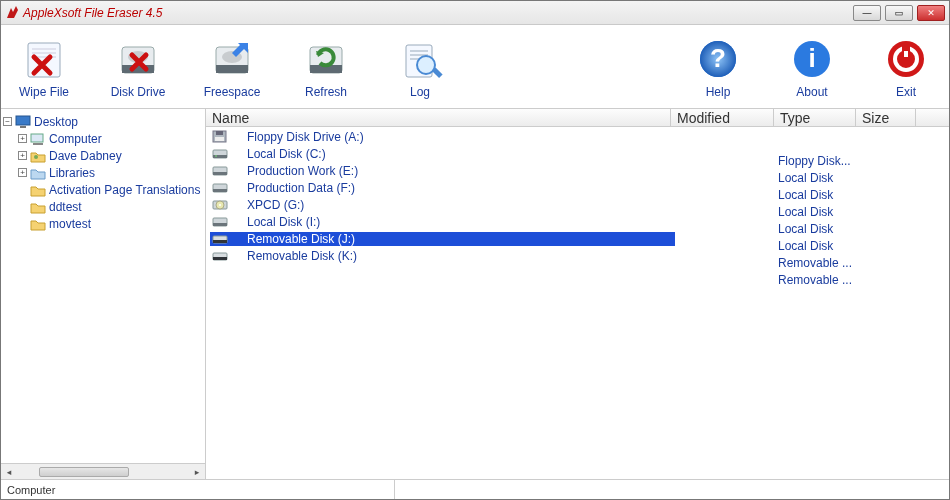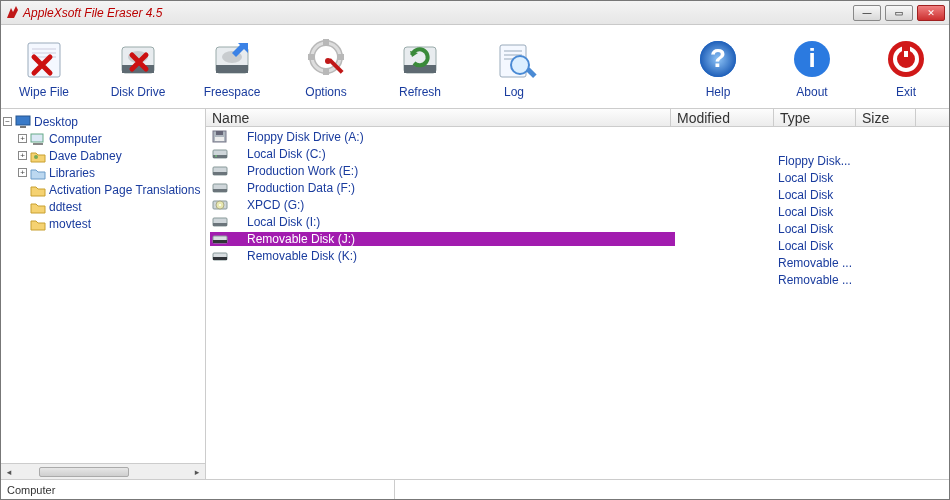--- a/index.html
+++ b/index.html
@@ -24,21 +24,21 @@
 .tico { width:16px; height:14px; margin-right:3px; display:inline-flex; align-items:center; justify-content:center;}
 .hscroll{ position:absolute; bottom:0; left:0; right:0; height:16px; background:#efefef; border-top:1px solid #ccc; display:flex; align-items:center;}
 .hscroll .thumb{ width:90px; height:10px; background:linear-gradient(#e6e6e6,#cfcfcf); border:1px solid #aaa; border-radius:2px; margin-left:22px;}
 .hscroll .arr{ width:16px; height:14px; display:flex; align-items:center; justify-content:center; font-size:9px; color:#555;}
 .list { flex:1; display:flex; flex-direction:column;}
 .lhdr { height:18px; display:flex; background:linear-gradient(#fdfdfd,#ececec); border-bottom:1px solid #ccc; font-size:14px; color:#333;}
 .lhdr .col{ border-right:1px solid #ccc; padding:2px 6px; display:flex; align-items:center;}
 .col-name{width:465px;} .col-mod{width:103px;} .col-type{width:82px;} .col-size{width:60px;}
 .lbody{ flex:1; overflow:auto; font-size:12px; color:#1a3c9e; padding-top:1px; position:relative;}
 .lrow{ display:flex; height:17px; align-items:center; padding-left:4px;}
-.lrow.sel .c-name{ background:#a21caf; color:#fff; }
+.lrow.sel .c-name{ background:#1d4ed8; color:#fff; }
 .c-name{width:465px; display:flex; align-items:center; gap:19px; padding:0 2px;}
 .c-mod{width:103px;} .c-type{width:82px;margin-top:48px;} .c-size{width:60px;}
 .dico{ width:16px; height:13px; display:inline-flex; align-items:center; justify-content:center;}
 .status{ height:20px; border-top:1px solid #ccc; display:flex; font-size:11px; color:#333; }
 .status .cell{ border-right:1px solid #ccc; padding:2px 6px; display:flex; align-items:center;}
 .status .c1{width:394px;} .status .c2{flex:1;}
 </style>
 </head>
 <body>
 
@@ -87,37 +87,20 @@
           <rect x="8" y="30" width="32" height="8" fill="#5e6a72"></rect>
       <ellipse cx="24" cy="22" rx="10" ry="6" fill="#c8cccf"></ellipse>
       <path d="M30 8 L40 8 L40 18 L36 14 L28 22 L24 18 L32 10 Z" fill="#3b82e6"></path>
         </svg>
     </span>
     <span class="lbl">Freespace</span>
   </div>
   <div class="toolbtn">
     <span class="ico">
       <svg width="48" height="48">
-          <circle cx="24" cy="22" r="14" fill="none" stroke="#b8b8b8" stroke-width="6"></circle>
-          <circle cx="24" cy="22" r="14" fill="none" stroke="#ddd" stroke-width="3"></circle>
-      <g stroke="#b8b8b8" stroke-width="6">
-            <line x1="24" y1="4" x2="24" y2="10"></line>
-            <line x1="24" y1="34" x2="24" y2="40"></line>
-            <line x1="6" y1="22" x2="12" y2="22"></line>
-            <line x1="36" y1="22" x2="42" y2="22"></line>
-          </g>
-      <rect x="26" y="26" width="4" height="18" transform="rotate(-45 26 26)" fill="#c01818"></rect>
-          <circle cx="26" cy="26" r="3" fill="#c01818"></circle>
-        </svg>
-    </span>
-    <span class="lbl">Options</span>
-  </div>
-  <div class="toolbtn">
-    <span class="ico">
-      <svg width="48" height="48">
           <rect x="8" y="12" width="32" height="26" rx="3" fill="#e8ecef" stroke="#9aa"></rect>
           <rect x="8" y="30" width="32" height="8" fill="#5e6a72"></rect>
       <path d="M16 20 A8 8 0 1 1 18 28" fill="none" stroke="#3a8a3a" stroke-width="4"></path>
           <path d="M14 16 L16 22 L22 18 Z" fill="#3a8a3a"></path>
         </svg>
     </span>
     <span class="lbl">Refresh</span>
   </div>
   <div class="toolbtn">
     <span class="ico">

